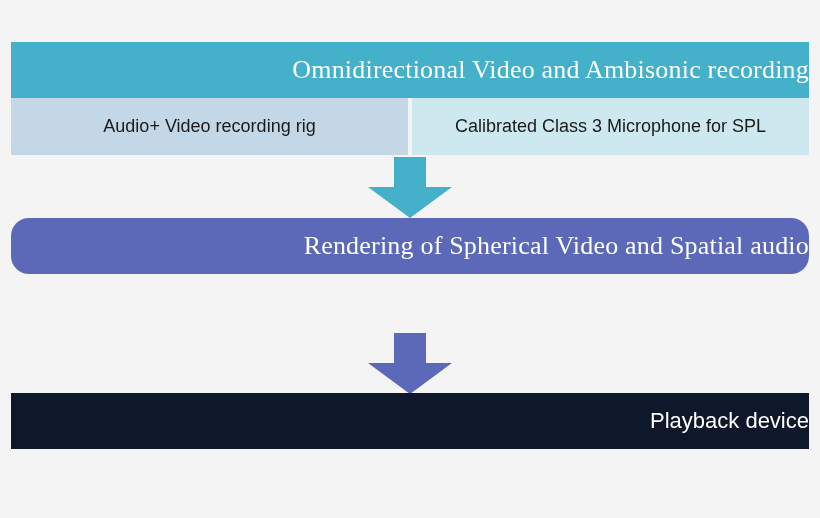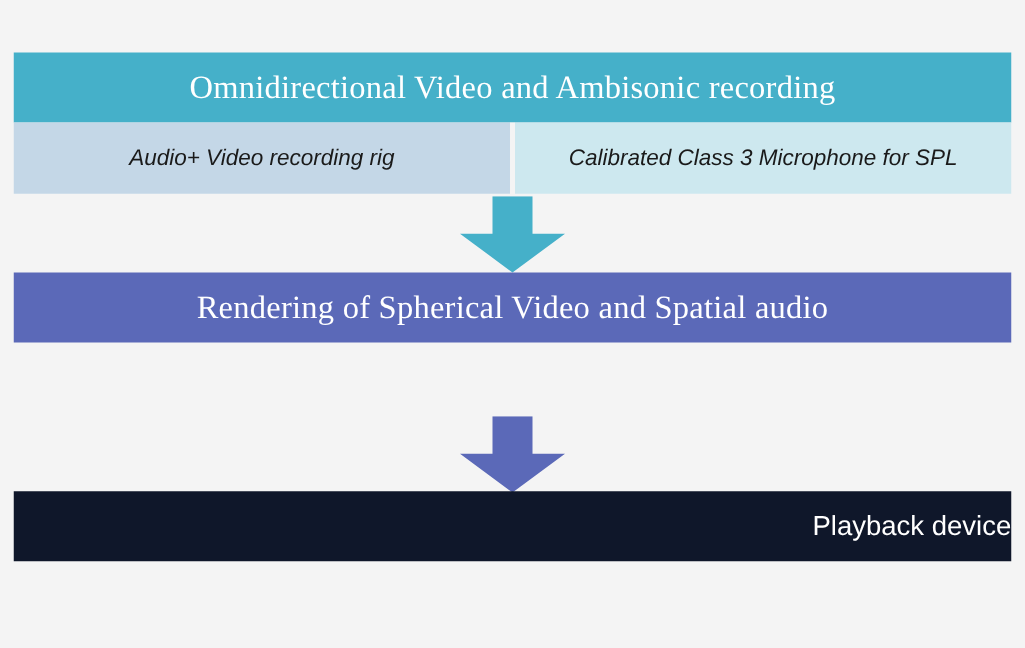--- a/index.html
+++ b/index.html
@@ -36,20 +36,21 @@
     text-align: center;
     color: #ffffff;
     white-space: nowrap;
     overflow: hidden;
   }
 
   .stage-header.serif {
     font-family: "Liberation Serif", serif;
     font-size: 26px;
     letter-spacing: 0.2px;
+    text-align: right;
   }
 
   .stage-header.sans {
     font-family: "Liberation Sans", sans-serif;
     font-size: 22px;
   }
 
   .stage-sub {
     height: 57px;
     display: flex;
@@ -61,21 +62,20 @@
     flex: 1 1 0;
     display: flex;
     align-items: center;
     justify-content: center;
     color: #1a1a1a;
     font-family: "Liberation Sans", sans-serif;
     font-size: 18px;
     white-space: nowrap;
     overflow: hidden;
     text-align: center;
-    font-style: italic;
   }
 
   .sub-divider {
     width: 4px;
     flex: 0 0 4px;
     background: #f4f4f4;
   }
 
   .sub-cell.single {
     flex: 1 1 100%;
@@ -98,21 +98,21 @@
   #stage-1 { top: 42px; }
   #stage-1 .stage-header { background: #45b0c9; }
   #stage-1-cell-0 { background: #c4d7e7; }
   #stage-1-cell-1 { background: #cde8ef; }
 
   
   #arrow-1 { top: 157px; }
 
   
   #stage-2 { top: 218px; }
-  #stage-2 .stage-header { background: #5b69b8; }
+  #stage-2 .stage-header { background: #5b69b8; border-radius: 18px; }
   #stage-2-cell-0 { background: #cdcfe6; }
   #stage-2-cell-1 { background: #d0d2e8; }
 
   
   #arrow-2 { top: 333px; }
 
   
   #stage-3 { top: 393px; }
   #stage-3 .stage-header { background: #0f172a; text-align: right; }
   #stage-3-cell-0 { background: #d5cee2; }

